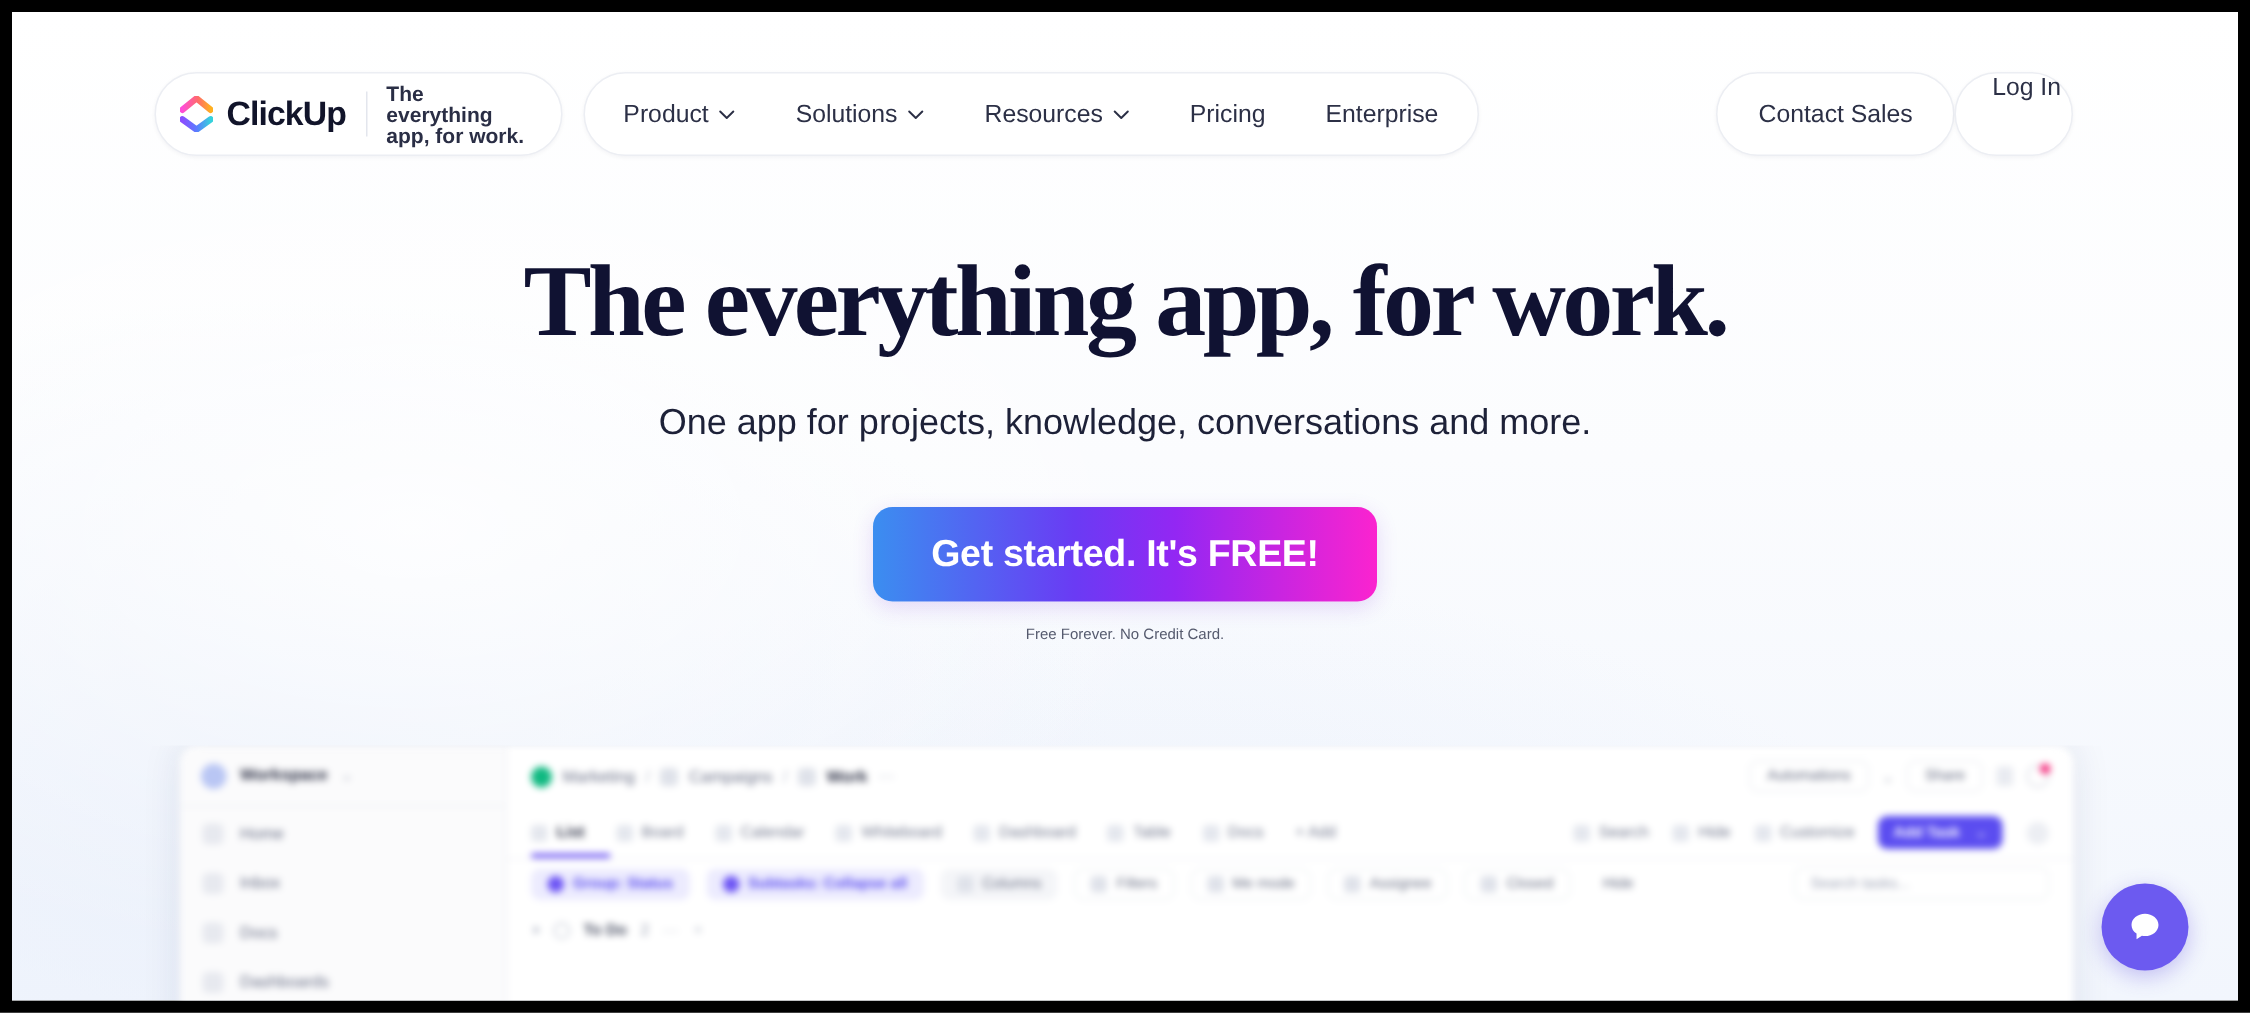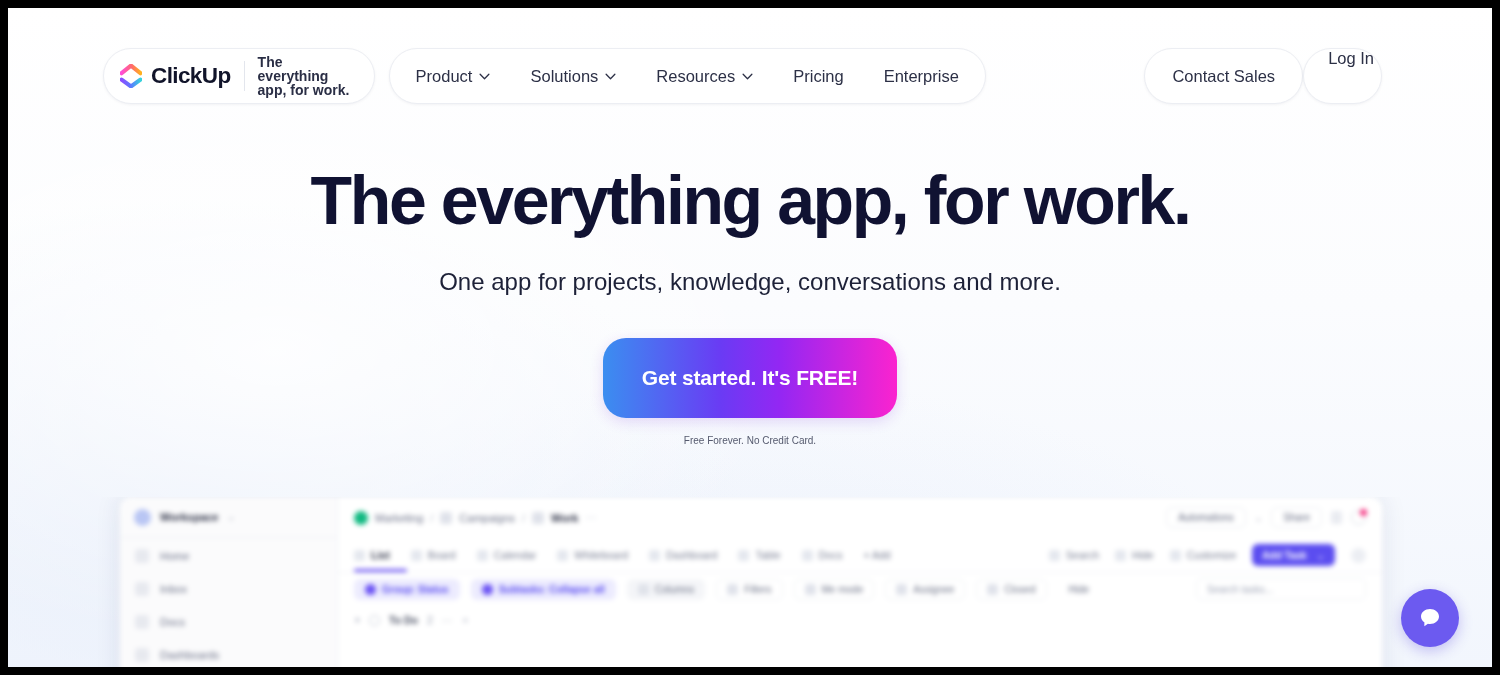--- a/index.html
+++ b/index.html
@@ -104,36 +104,36 @@
   }
 
   
   #hero { position:absolute; left:0; right:0; top:0; text-align:center; z-index:10; }
 
   #headline {
     margin-top:152px;
     font-size:68px; line-height:80px;
     font-weight:800; letter-spacing:-2.4px;
     color:#101232;
-    font-family:Liberation Sans, sans-serif;
+    font-family:Liberation Serif, serif;
   }
 
   #sub { margin-top:24px; }
   .sub-line {
     font-size:24px; line-height:36px;
     color:#1d2138; font-weight:400;
   }
 
   #cta-wrap { margin-top:38px; }
   #cta-btn {
     display:inline-block;
-    padding:28px 39px;
-    border:none; border-radius:23px;
+    padding:17px 39px;
+    border:none; border-radius:13px;
     background:linear-gradient(90deg,#3b8ef0 0%,#6a3bf4 40%,#9327f3 60%,#fb23cf 100%);
-    color:#ffffff; font-size:21px; font-weight:800;
+    color:#ffffff; font-size:25px; font-weight:800;
     font-family:inherit; cursor:pointer;
     letter-spacing:-.2px;
     box-shadow:0 4px 14px rgba(120,40,220,.16);
   }
   #cta-note {
     margin-top:17px;
     font-size:10px; color:#555a6e;
   }
 
   

